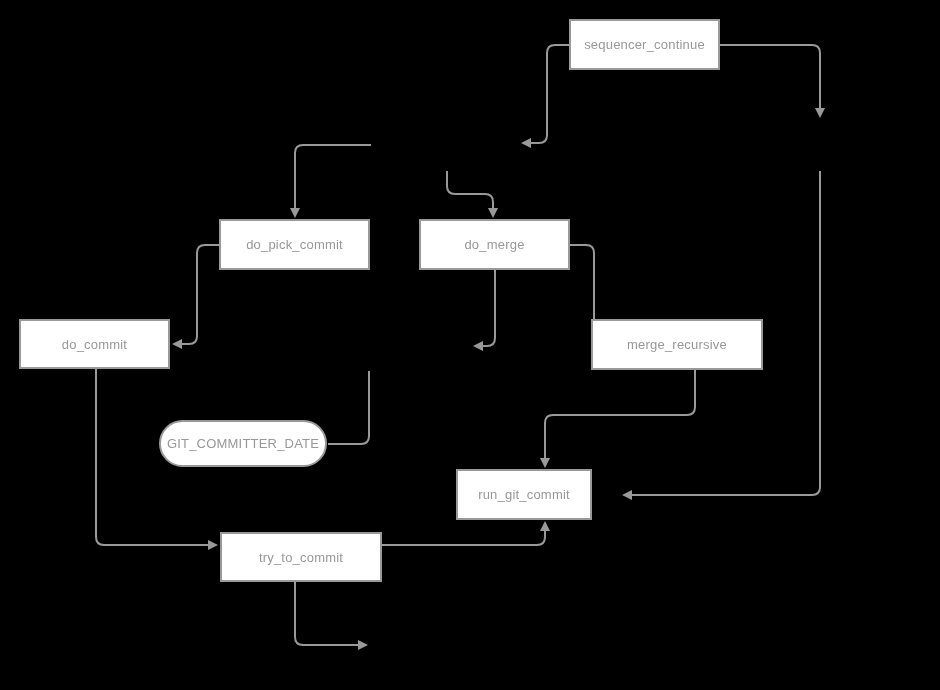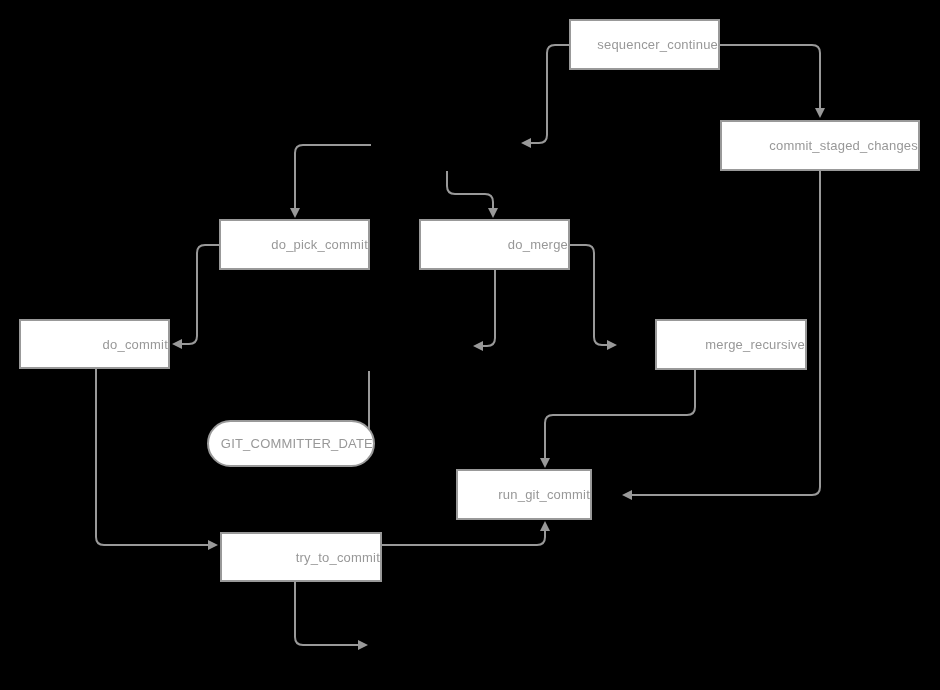--- a/index.html
+++ b/index.html
@@ -29,32 +29,31 @@
     stroke: #999999;
     stroke-width: 2;
   }
   .node {
     position: absolute;
     box-sizing: border-box;
     background: #ffffff;
     border: 2px solid #999999;
     display: flex;
     align-items: center;
-    justify-content: flex-end;
+    justify-content: center;
     text-align: center;
   }
   .node .label {
     color: #989898;
     font-size: 13px;
     letter-spacing: 0.2px;
     white-space: nowrap;
   }
   .node.stadium {
     border-radius: 24px;
-    margin-left: 48px;
   }
 </style>
 </head>
 <body>
 
 <div class="canvas">
 
   <svg class="edge-layer" width="940" height="690" viewBox="0 0 940 690" xmlns="http://www.w3.org/2000/svg">
     <defs>
       <marker id="arrow" viewBox="0 0 10 10" refX="1" refY="5" markerWidth="6" markerHeight="5" orient="auto">
@@ -87,38 +86,35 @@
     <path class="edge" d="M370,545 H537 Q545,545 545,537 V530" marker-end="url(#arrow)"></path>
 
     <path class="edge" d="M295,570 V637 Q295,645 303,645 H359" marker-end="url(#arrow)"></path>
   </svg>
 
   <div class="node" style="left:569px;top:19px;width:151px;height:51px">
     <span class="label">sequencer_continue</span>
   </div>
 
 
-  <div class="node" style="left:720px;top:120px;width:200px;height:51px">
-    <span class="label">commit_staged_changes</span>
-  </div>
 
   <div class="node" style="left:419px;top:219px;width:151px;height:51px">
     <span class="label">do_merge</span>
   </div>
 
   <div class="node" style="left:219px;top:219px;width:151px;height:51px">
     <span class="label">do_pick_commit</span>
   </div>
 
   <div class="node" style="left:19px;top:319px;width:151px;height:50px">
     <span class="label">do_commit</span>
   </div>
 
 
-  <div class="node" style="left:655px;top:319px;width:152px;height:51px">
+  <div class="node" style="left:591px;top:319px;width:172px;height:51px">
     <span class="label">merge_recursive</span>
   </div>
 
   <div class="node stadium" style="left:159px;top:420px;width:168px;height:47px">
     <span class="label">GIT_COMMITTER_DATE</span>
   </div>
 
   <div class="node" style="left:456px;top:469px;width:136px;height:51px">
     <span class="label">run_git_commit</span>
   </div>

